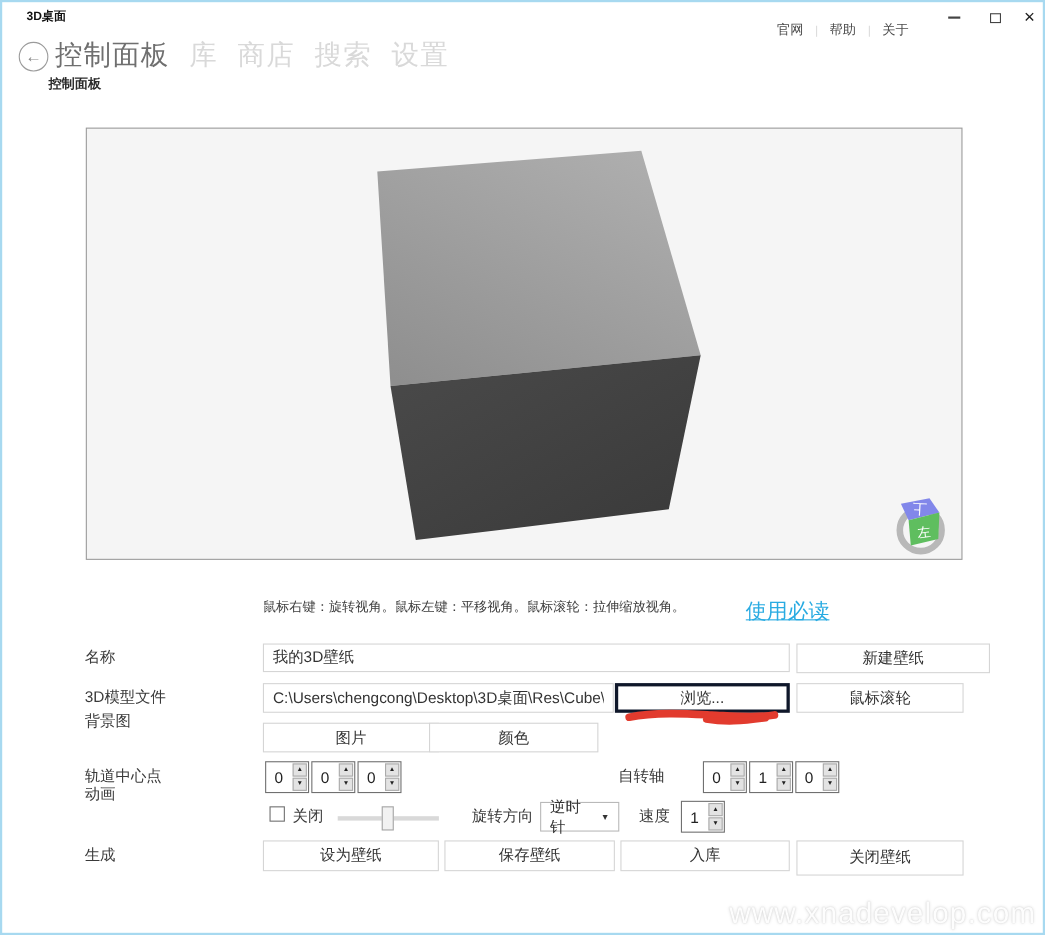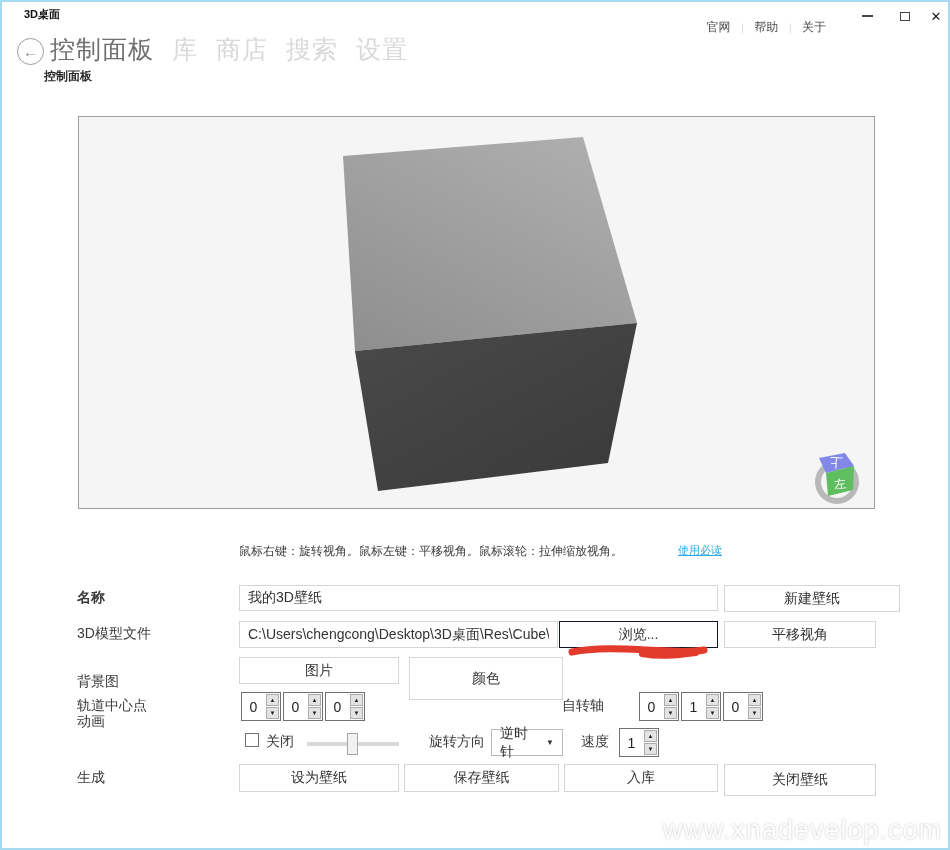--- a/index.html
+++ b/index.html
@@ -27,27 +27,27 @@
   .tab.active { color:#6f6f6f; }
   .breadcrumb { position:absolute; left:42px; top:66px; font-size:12px; font-weight:bold; color:#2b2b2b; }
 
   
   .viewport { position:absolute; left:76px; top:114px; width:797px; height:393px; background:#f5f5f5; border:1px solid #9d9d9d; }
   .viewport svg.scene { position:absolute; left:0; top:0; }
   .gizmo { position:absolute; left:728px; top:334px; }
 
   
   .help-text { position:absolute; left:237px; top:541px; font-size:12px; color:#3c3c3c; }
-  .help-link { position:absolute; left:676px; top:541px; font-size:11px; color:#29abe2; text-decoration:underline; cursor:pointer; }
+  .help-link { position:absolute; left:676px; top:541px; font-size:19px; color:#29abe2; text-decoration:underline; cursor:pointer; }
 
   
   .flabel { position:absolute; left:75px; font-size:14px; color:#3a3a3a; }
   .txt { position:absolute; border:1px solid #d5d5d5; background:#fff; font-size:14px; color:#333; padding:0 8px; font-family:inherit; outline:none; }
   .btn { position:absolute; background:#fff; border:1px solid #d5d5d5; font-size:14px; color:#333; display:flex; align-items:center; justify-content:center; cursor:pointer; }
-  .btn.browse { border:1px solid #0f172a; }
+  .btn.browse { border:3px solid #0f172a; }
 
   .spin { position:absolute; display:flex; border:1px solid #707070; background:#fff; width:40px; height:29px; }
   .spin .v { flex:1; display:flex; align-items:center; justify-content:center; font-size:14px; color:#222; }
   .spin .btns { width:15px; display:flex; flex-direction:column; padding:1px; gap:1px; }
   .spin .sb { flex:1; background:#e3e3e3; border:1px solid #ababab; display:flex; align-items:center; justify-content:center; font-size:6px; color:#222; cursor:pointer; line-height:1; }
 
   .cb { position:absolute; width:14px; height:14px; border:1px solid #707070; background:#fff; cursor:pointer; }
   .slider-track { position:absolute; height:4px; background:#d9d9d9; }
   .slider-thumb { position:absolute; width:11px; height:22px; background:#f2f2f2; border:1px solid #a5a5a5; cursor:pointer; }
   .dd { position:absolute; display:flex; align-items:center; justify-content:space-between; padding:0 8px; border:1px solid #b9b9b9; background:#fff; font-size:14px; color:#333; cursor:pointer; }
@@ -110,37 +110,37 @@
       <polygon points="12,7 38,2 47,15 19,22" fill="#8287ea"></polygon>
       <polygon points="19,22 47,15 46,39 21,45" fill="#5fbe5f"></polygon>
       <text x="29" y="17" font-size="13" fill="#ffffff" text-anchor="middle" transform="rotate(183 29 12)">上</text>
       <text x="33" y="37" font-size="12" fill="#ffffff" text-anchor="middle" transform="rotate(-7 33 32)">左</text>
     </svg>
   </div>
 
   <span class="help-text">鼠标右键：旋转视角。鼠标左键：平移视角。鼠标滚轮：拉伸缩放视角。</span>
   <span class="help-link">使用必读</span>
 
-  <span class="flabel" style="top:587px;font-weight:bold;">名称</span>
+  <span class="flabel" style="top:587px;">名称</span>
   <input class="txt" style="left: 237px; top: 583px; width: 479px; height: 26px;" value="我的3D壁纸">
   <button class="btn" style="left:722px; top:583px; width:176px; height:27px;">新建壁纸</button>
 
   <span class="flabel" style="top:623px;">3D模型文件</span>
   <input class="txt" style="left: 237px; top: 619px; width: 319px; height: 27px;" value="C:\Users\chengcong\Desktop\3D桌面\Res\Cube\C">
   <button class="btn browse" style="left:557px; top:619px; width:159px; height:27px;">浏览...</button>
-  <button class="btn" style="left:722px; top:619px; width:152px; height:27px;">平移视角</button>
+  <button class="btn" style="left:722px; top:619px; width:152px; height:27px;">鼠标滚轮</button>
 
   <svg class="scribble" width="152" height="24" viewBox="0 0 152 24">
     <path d="M 10 12 C 35 7 65 9 85 10 C 105 11 125 13 142 10" fill="none" stroke-width="7" stroke-linecap="round" stroke="#e23b2e"></path>
     <path d="M 80 14 C 97 17 112 16 134 13" fill="none" stroke-width="6" stroke-linecap="round" stroke="#e23b2e"></path>
   </svg>
 
-  <span class="flabel" style="top:671px;">背景图</span>
+  <span class="flabel" style="top:645px;">背景图</span>
   <button class="btn" style="left:237px; top:655px; width:160px; height:27px;">图片</button>
-  <button class="btn" style="left:407px; top:655px; width:154px; height:43px;">颜色</button>
+  <button class="btn" style="left:388px; top:655px; width:154px; height:27px;">颜色</button>
 
   <span class="flabel" style="top:695px;">轨道中心点</span>
 
   <div class="spin" style="left:239px; top:690px;">
     <span class="v">0</span>
     <span class="btns">
         <span class="sb">▲</span>
         <span class="sb">▼</span>
       </span>
   </div>

